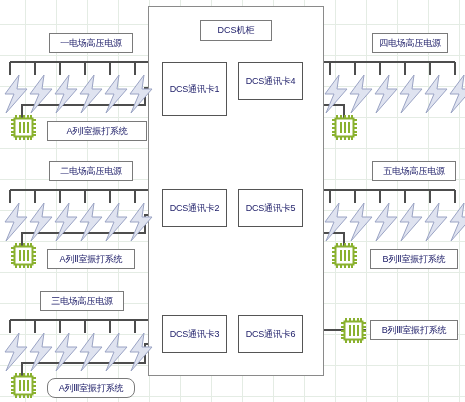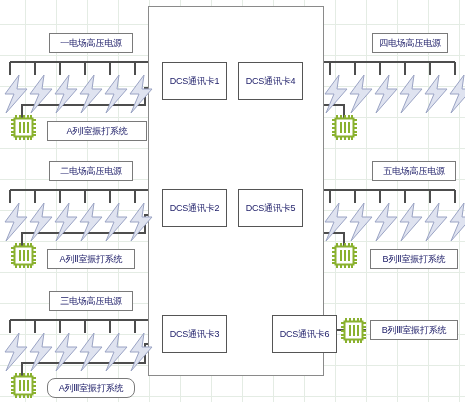--- a/index.html
+++ b/index.html
@@ -118,32 +118,33 @@
       <path d="M455,190 L455,203 M430,190 L430,203 M405,190 L405,203 M380,190 L380,203 M355,190 L355,203 M330,190 L330,203"></path>
       <path d="M344,246 L344,233 L307,233 L307,215 L316,215" marker-end="url(#arrL)"></path>
 
       <path d="M366,330 L316,330" marker-end="url(#arrL)"></path>
 
     </g>
   </svg>
 
   <div class="cabinet" style="left:148px; top:6px; width:176px; height:370px;"></div>
 
-
-  <div class="card-box" style="left:162px; top:62px; width:65px; height:38px;text-align:center;">DCS通讯卡1</div>
+  <div class="title-box" style="left:200px; top:20px; width:72px; height:21px;">DCS机柜</div>
+
+  <div class="card-box" style="left:162px; top:62px; width:65px; height:54px;text-align:center;">DCS通讯卡1</div>
   <div class="card-box" style="left:162px; top:189px; width:65px; height:38px;">DCS通讯卡2</div>
   <div class="card-box" style="left:162px; top:315px; width:65px; height:38px;">DCS通讯卡3</div>
 
   <div class="card-box" style="left:238px; top:62px; width:65px; height:38px;">DCS通讯卡4</div>
   <div class="card-box" style="left:238px; top:189px; width:65px; height:38px;">DCS通讯卡5</div>
-  <div class="card-box" style="left:238px; top:315px; width:65px; height:38px;margin-left:34px;">DCS通讯卡6</div>
+  <div class="card-box" style="left:238px; top:315px; width:65px; height:38px;">DCS通讯卡6</div>
 
   <div class="node-box" style="left:49px; top:33px; width:84px; height:20px;">一电场高压电源</div>
   <div class="node-box" style="left:49px; top:161px; width:84px; height:20px;">二电场高压电源</div>
-  <div class="node-box" style="left:49px; top:291px; width:84px; height:20px;">三电场高压电源</div>
+  <div class="node-box" style="left:40px; top:291px; width:84px; height:20px;">三电场高压电源</div>
 
   <div class="node-box" style="left:372px; top:33px; width:76px; height:20px;">四电场高压电源</div>
   <div class="node-box" style="left:372px; top:161px; width:84px; height:20px;">五电场高压电源</div>
 
   <div class="node-box" style="left:47px; top:121px; width:100px; height:20px;">A列Ⅰ室振打系统</div>
   <div class="node-box" style="left:47px; top:249px; width:88px; height:20px;">A列Ⅱ室振打系统</div>
   <div class="node-box" style="left:47px; top:378px; width:88px; height:20px;border-radius:8px;">A列Ⅲ室振打系统</div>
 
   <div class="node-box" style="left:370px; top:249px; width:88px; height:20px;">B列Ⅱ室振打系统</div>
   <div class="node-box" style="left:370px; top:320px; width:88px; height:20px;">B列Ⅲ室振打系统</div>

